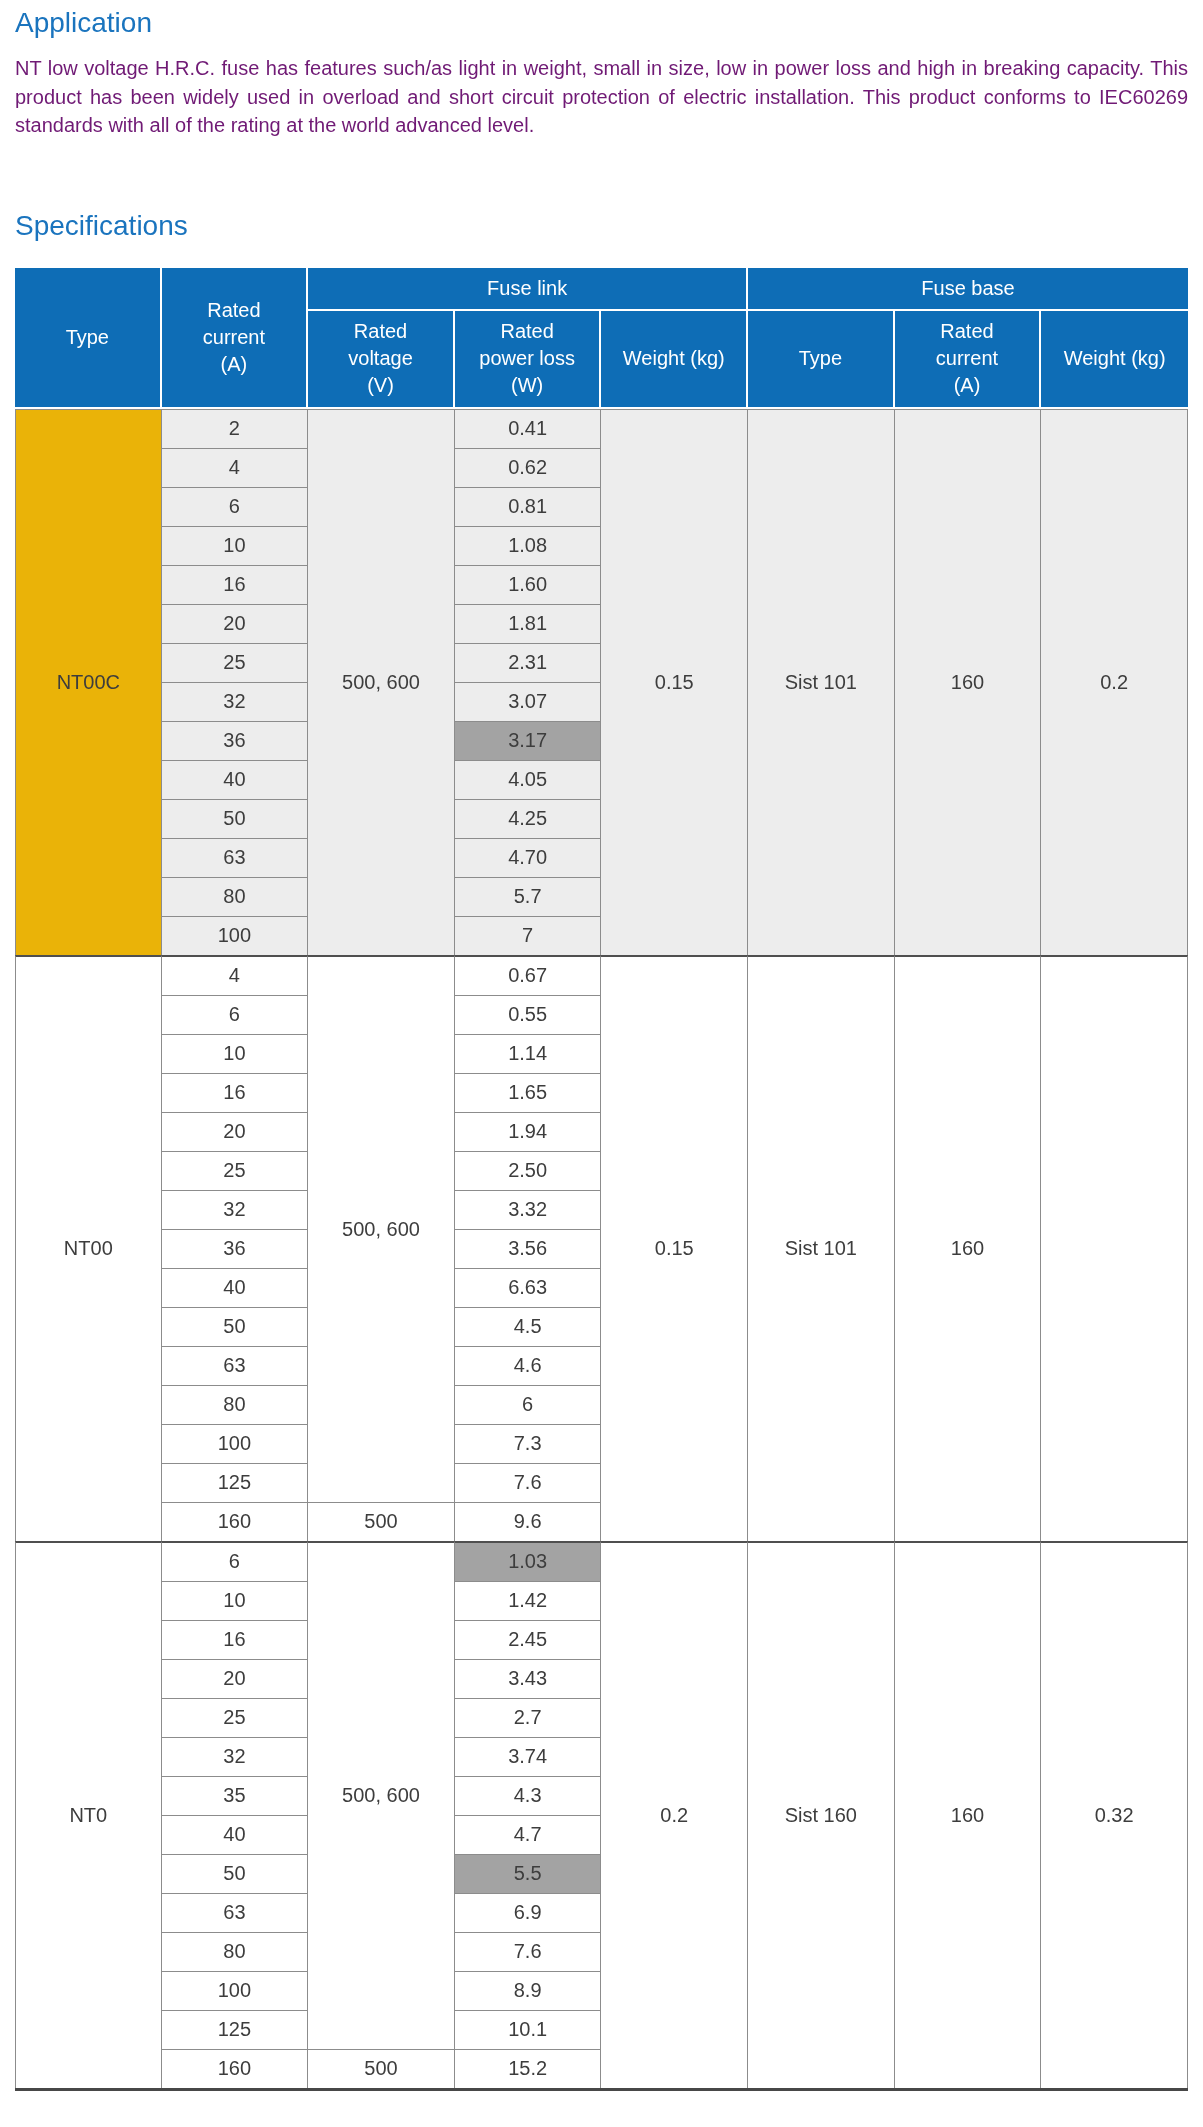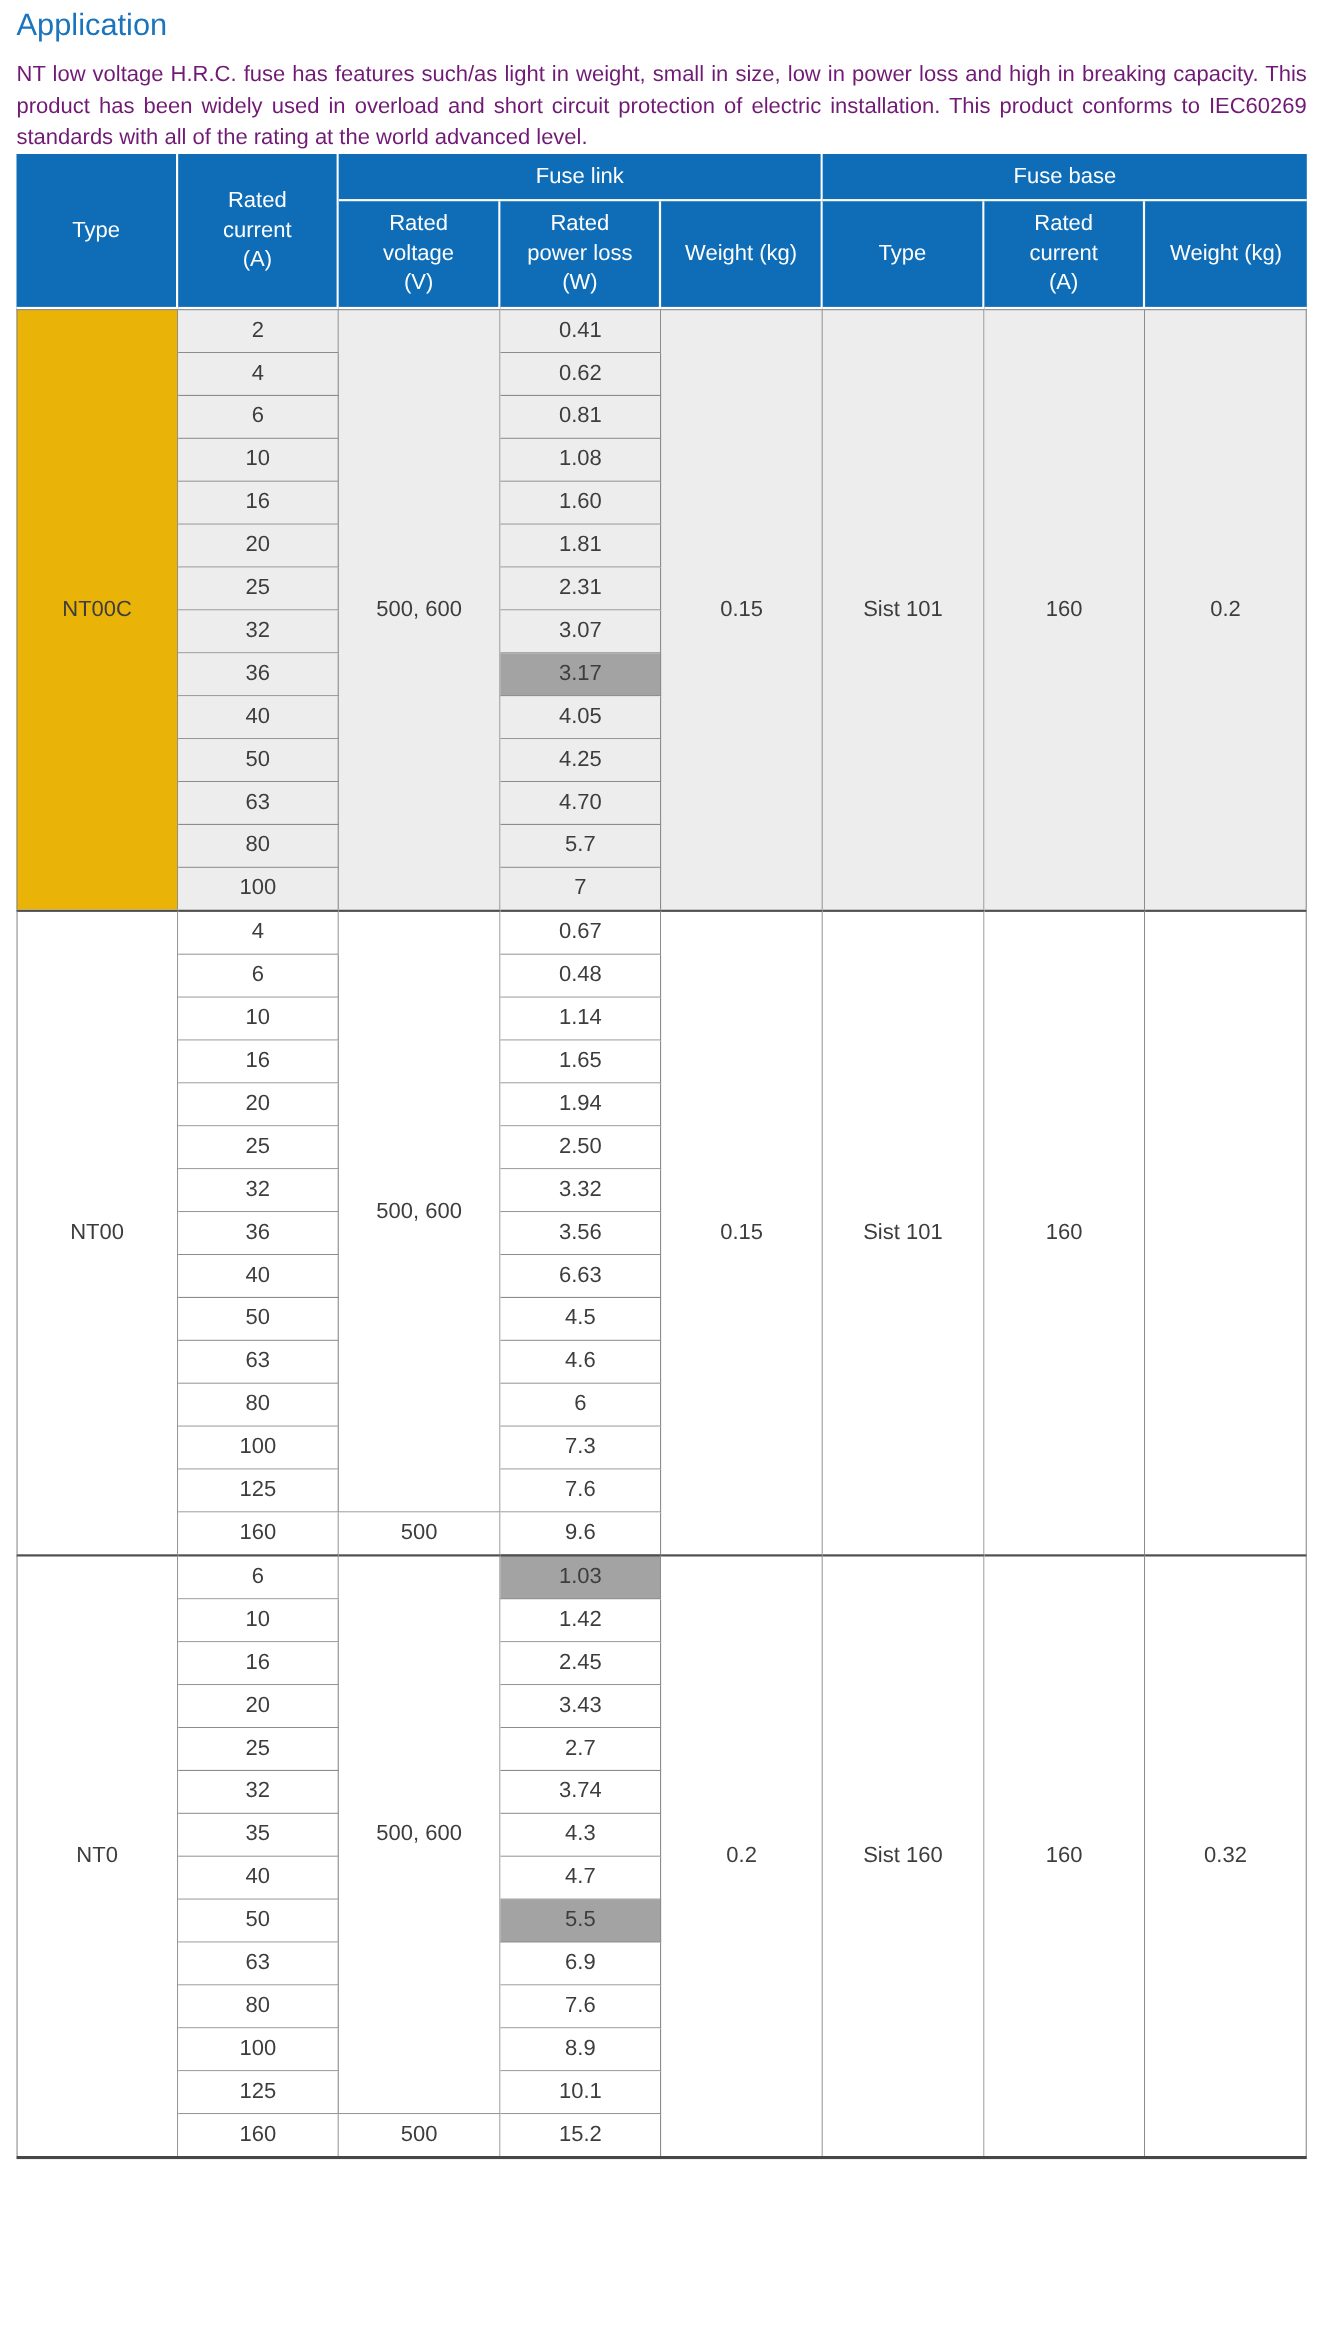--- a/index.html
+++ b/index.html
@@ -74,20 +74,21 @@
 </style>
 </head>
 <body>
 
 <div class="page">
 
   <h1 class="sec-heading">Application</h1>
 
   <p class="body-text">NT low voltage H.R.C. fuse has features such/as light in weight, small in size, low in power loss and high in breaking capacity. This product has been widely used in overload and short circuit protection of electric installation. This product conforms to IEC60269 standards with all of the rating at the world advanced level.</p>
 
+  <h2 class="sec-heading">Specifications</h2>
 
   <table class="spec">
     <colgroup>
       <col>
         <col>
         <col>
         <col>
         <col>
         <col>
         <col>
@@ -185,21 +186,21 @@
           <td class="hb" style="background: rgb(255, 255, 255);">4</td>
           <td rowspan="14" class="hb" style="background: rgb(255, 255, 255);">500, 600</td>
           <td class="hb" style="background: rgb(255, 255, 255);">0.67</td>
           <td rowspan="15" style="background: rgb(255, 255, 255);">0.15</td>
           <td rowspan="15" style="background: rgb(255, 255, 255);">Sist 101</td>
           <td rowspan="15" style="background: rgb(255, 255, 255);">160</td>
           <td rowspan="15" style="background: rgb(255, 255, 255);"></td>
         </tr>
         <tr>
           <td class="hb" style="background: rgb(255, 255, 255);">6</td>
-          <td class="hb" style="background: rgb(255, 255, 255);">0.48</td>
+          <td class="hb" style="background: rgb(255, 255, 255);">0.55</td>
         </tr>
         <tr>
           <td class="hb" style="background: rgb(255, 255, 255);">10</td>
           <td class="hb" style="background: rgb(255, 255, 255);">1.14</td>
         </tr>
         <tr>
           <td class="hb" style="background: rgb(255, 255, 255);">16</td>
           <td class="hb" style="background: rgb(255, 255, 255);">1.65</td>
         </tr>
         <tr>

